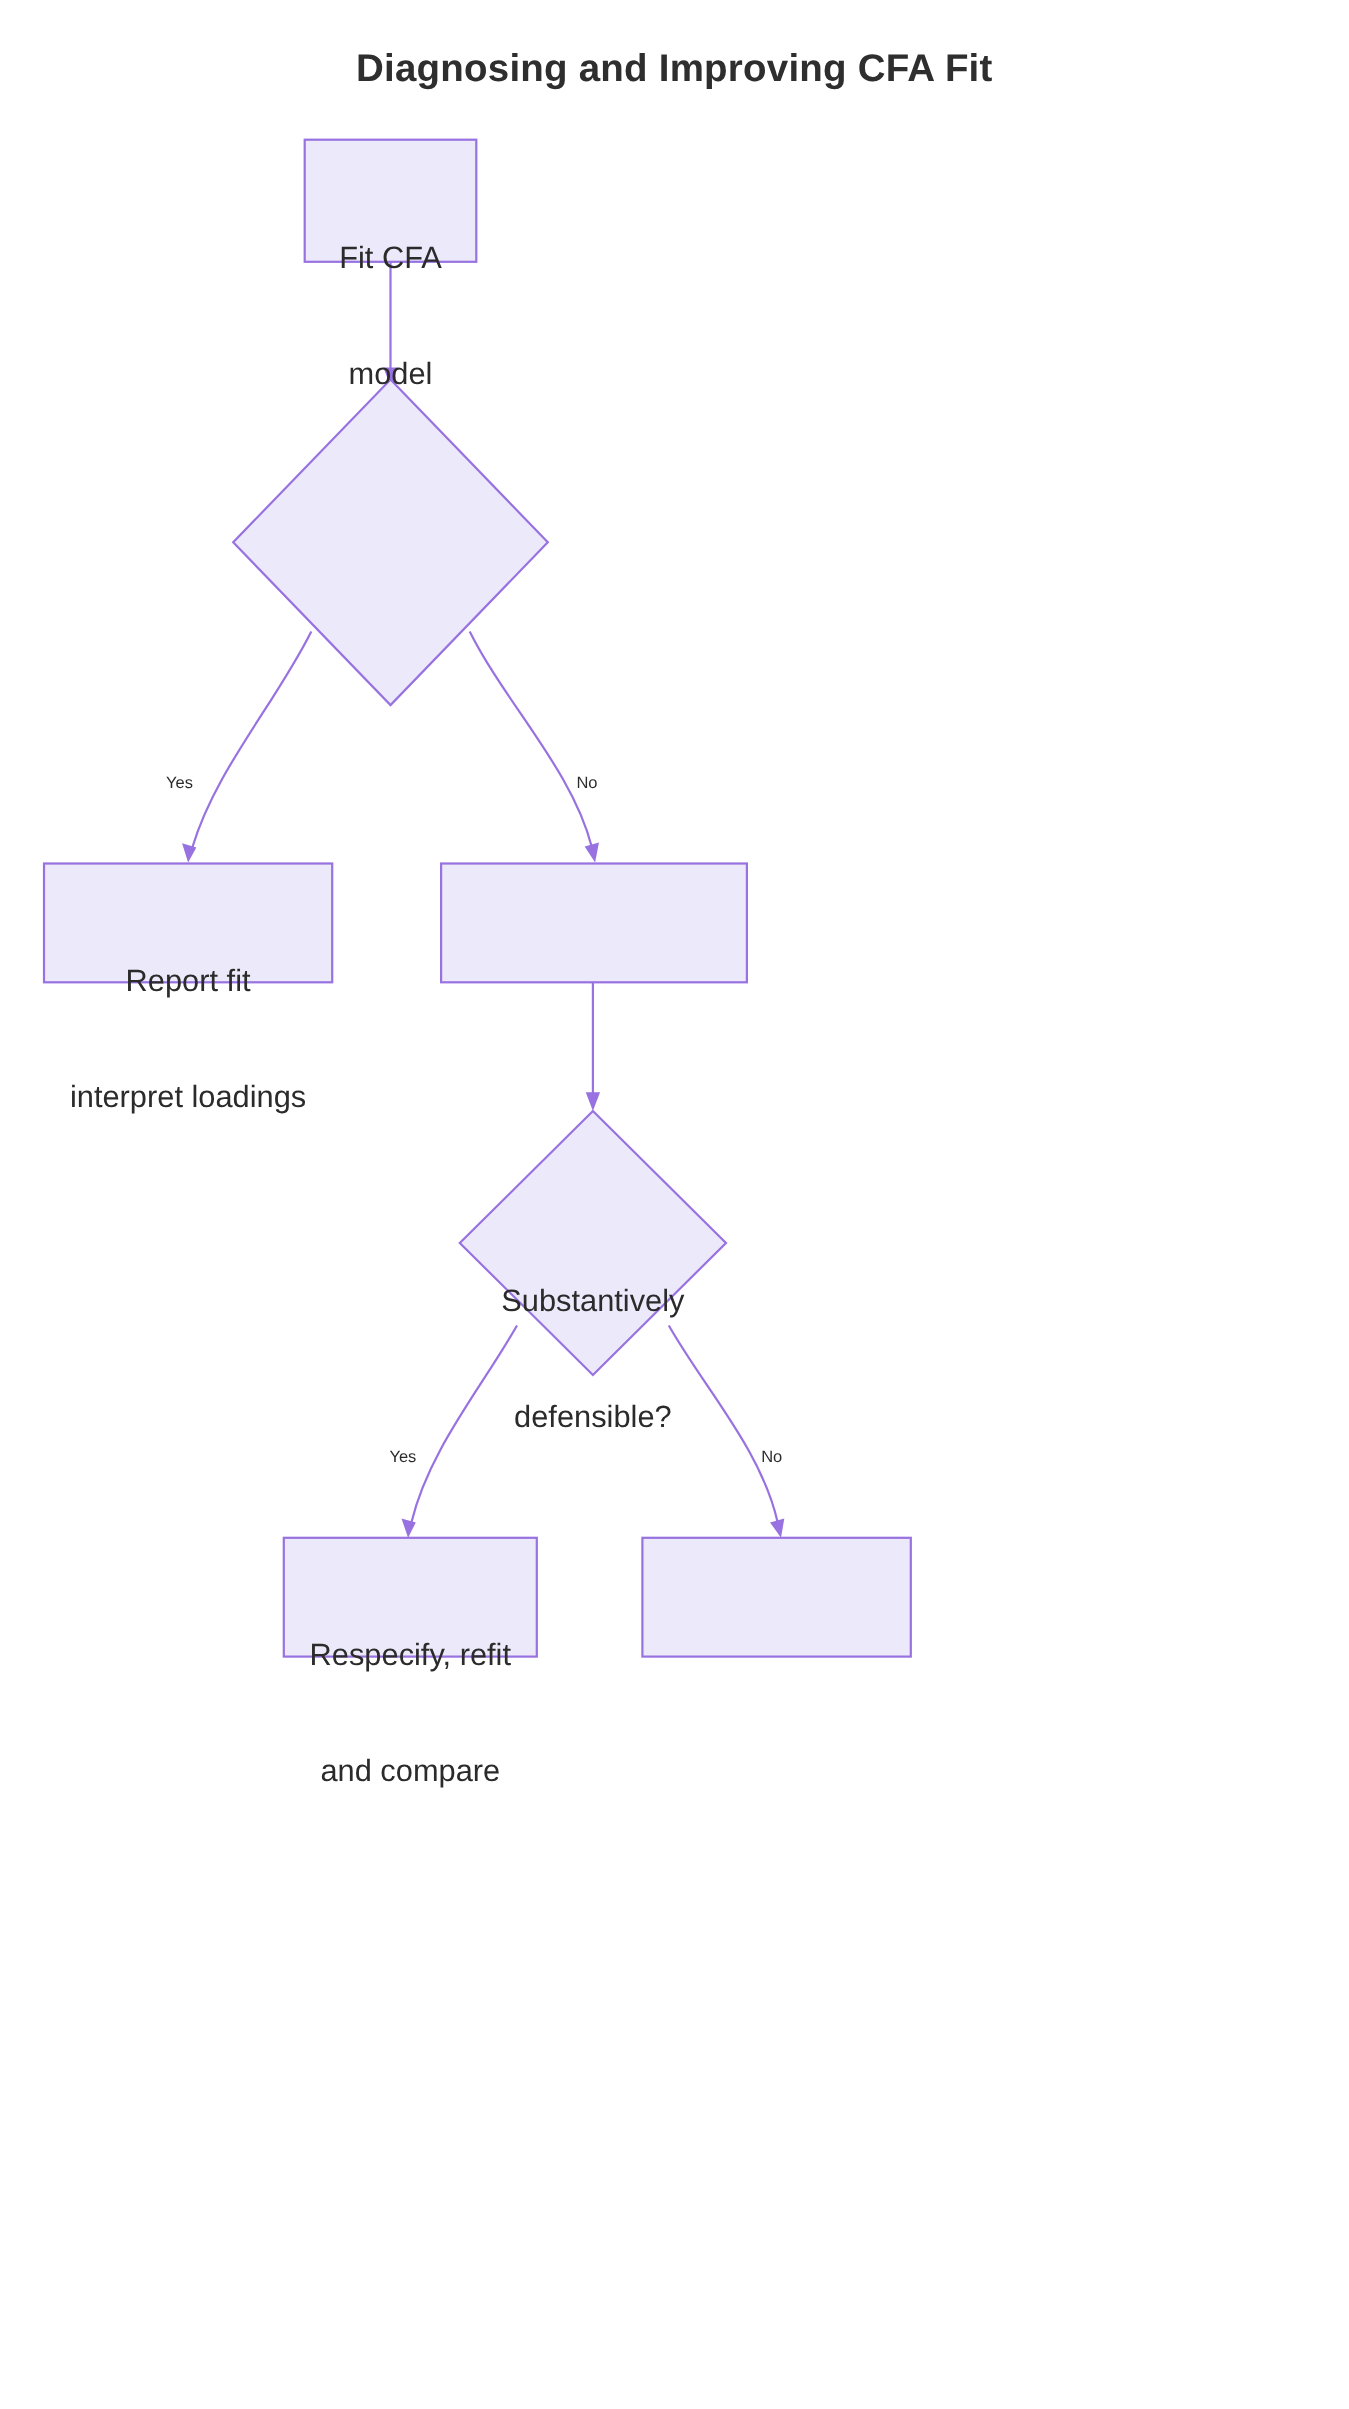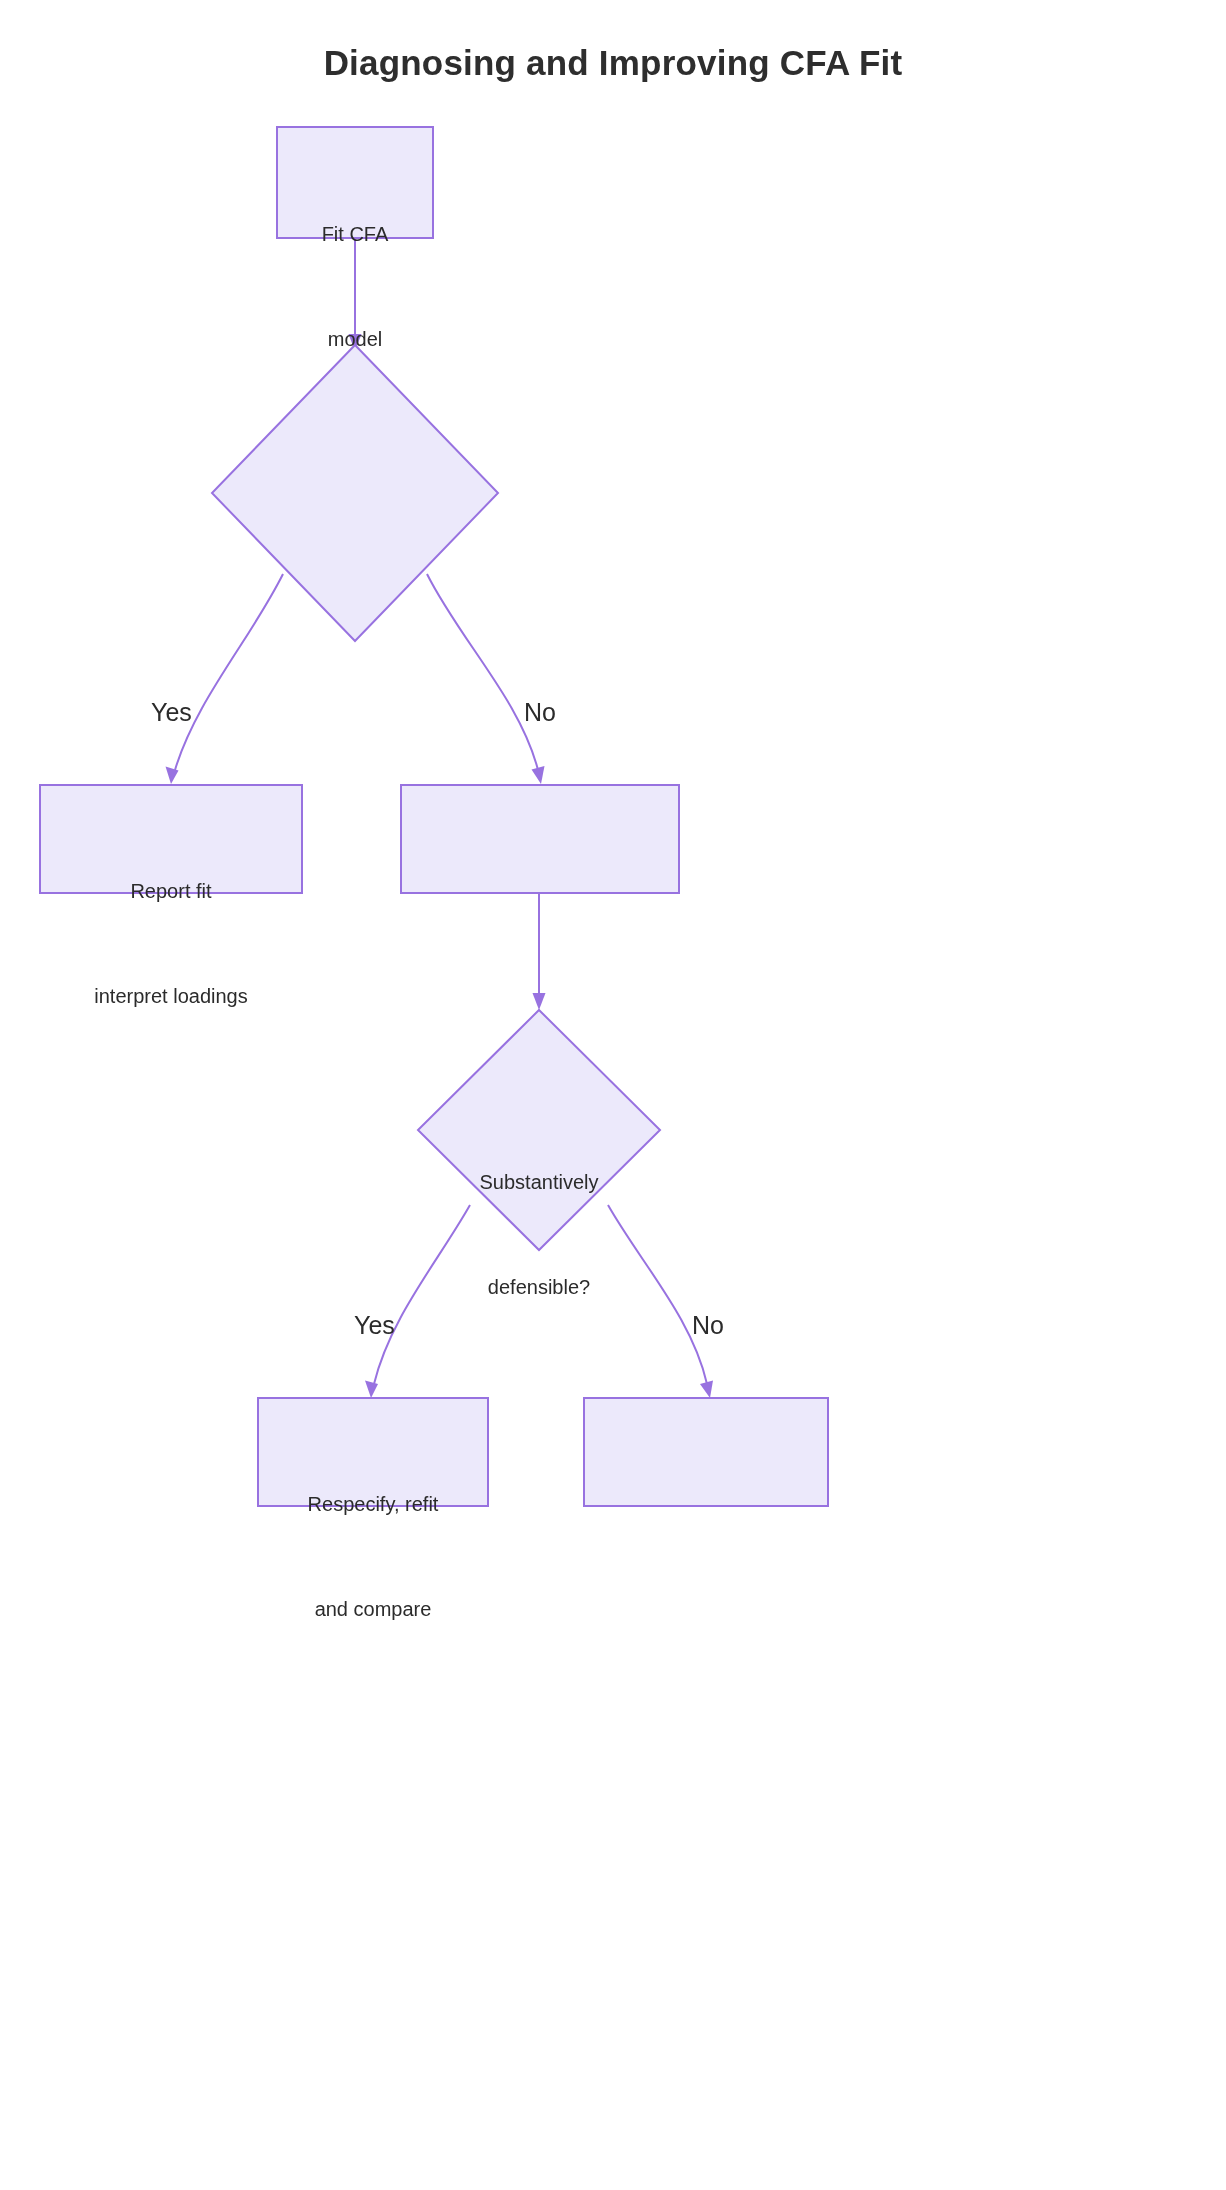--- a/index.html
+++ b/index.html
@@ -55,29 +55,29 @@
   }
   .edge-arrow {
     fill: #9872e0;
     stroke: none;
   }
   
   .node-label {
     position: absolute;
     text-align: center;
     color: #2b2b2b;
-    font-size: 20px;
+    font-size: 28px;
     line-height: 35px;
     white-space: pre;
     pointer-events: none;
   }
   .edge-label {
     position: absolute;
     color: #2b2b2b;
-    font-size: 25px;
+    font-size: 15px;
     line-height: 24px;
     white-space: pre;
   }
 </style>
 </head>
 <body>
 
 <div id="canvas-root" style="background: rgb(255, 255, 255);">
 
   <div id="flow-title" style="color: rgb(46, 46, 46);">Diagnosing and Improving CFA Fit</div>

